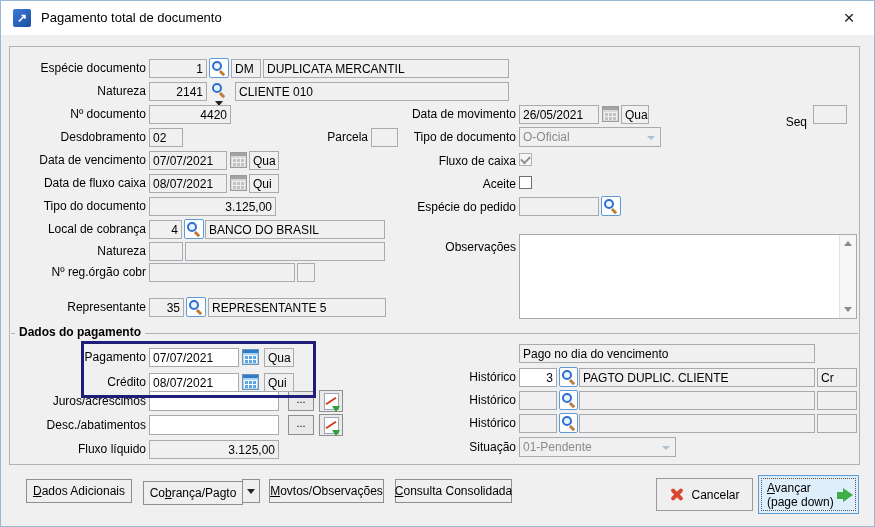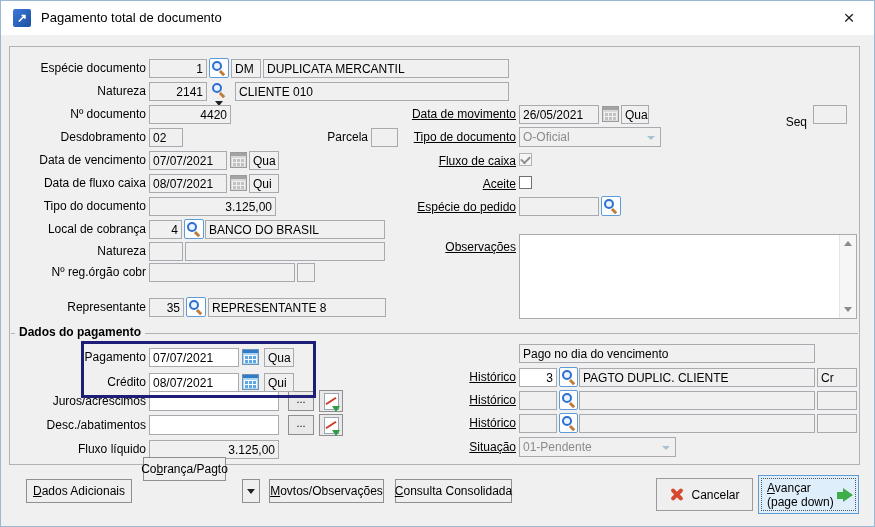--- a/index.html
+++ b/index.html
@@ -7,21 +7,21 @@
   .titlebar{position:absolute;left:0;top:0;width:100%;height:34px;background:#ffffff;}
   .appicon{position:absolute;left:12px;top:8px;width:18px;height:18px;border-radius:2px;
     background:linear-gradient(135deg,#3a7ad9,#1b4fa0);color:#fff;font-size:12px;font-weight:bold;
     display:flex;align-items:center;justify-content:center;}
   .title{position:absolute;left:40px;top:9px;font-size:13px;color:#000;}
   .close{position:absolute;left:834px;top:4px;width:28px;height:26px;display:flex;align-items:center;justify-content:center;
     font-size:19px;color:#222;cursor:default;}
   .panel{position:absolute;left:8px;top:45px;width:851px;height:419px;border:1px solid #b2b2b6;box-sizing:border-box;}
   .lbl{position:absolute;font-size:12px;line-height:19px;color:#000;text-align:right;white-space:nowrap;}
   .lblL{left:10px;width:135px;}
-  .lblR{left:385px;width:130px;text-decoration:underline;}
+  .lblR{left:385px;width:130px;}
   .fld{position:absolute;box-sizing:border-box;height:19px;border:1px solid #a7abb0;background:#f0f0f0;
     font-size:12px;line-height:16px;padding:1px 3px 0 3px;color:#000;white-space:nowrap;overflow:hidden;}
   .white{background:#ffffff;}
   .num{text-align:right;}
   .day{width:30px;}
   .combo{height:20px;padding-right:18px;color:#8b8b8b;}
   .chev{position:absolute;right:5px;top:8px;width:0;height:0;border-left:4px solid transparent;border-right:4px solid transparent;border-top:4px solid #a9c2d2;}
   .magbtn{position:absolute;box-sizing:border-box;width:20px;height:20px;border:1px solid #5f9bd6;border-radius:2px;
     background:#fdfeff;display:flex;align-items:center;justify-content:center;}
   .magbtn.sm{width:19px;height:20px;}
@@ -138,21 +138,21 @@
 
   <div class="lbl lblL" style="top:262px">Nº reg.órgão cobr</div>
   <div class="fld" style="left:148px;top:262px;width:146px"></div>
   <div class="fld" style="left:296px;top:262px;width:18px"></div>
 
   <div class="lbl lblL" style="top:297px">Representante</div>
   <div class="fld num" style="left:148px;top:297px;width:35px">35</div>
   <div class="magbtn" style="left:185px;top:296px">
       <span class="mag"></span>
     </div>
-  <div class="fld" style="left:207px;top:297px;width:178px">REPRESENTANTE 8</div>
+  <div class="fld" style="left:207px;top:297px;width:178px">REPRESENTANTE 5</div>
 
   <div class="lbl lblR" style="top:104px">Data de movimento</div>
   <div class="fld" style="left:518px;top:104px;width:80px">26/05/2021</div>
   <div class="cal gray" style="left:601px;top:105px"></div>
   <div class="fld day" style="left:620px;top:104px;width:28px">Qua</div>
   <div class="lbl" style="left:760px;top:112px;width:46px">Seq</div>
   <div class="fld" style="left:812px;top:104px;width:34px"></div>
 
   <div class="lbl lblR" style="top:127px">Tipo de documento</div>
   <div class="fld combo" style="left:518px;top:126px;width:142px"><span>O-Oficial</span><span class="chev"></span></div>
@@ -234,21 +234,21 @@
     </div>
   <div class="fld" style="left:578px;top:413px;width:236px"></div>
   <div class="fld" style="left:816px;top:413px;width:40px"></div>
 
   <div class="lbl lblR" style="top:437px">Situação</div>
   <div class="fld combo" style="left:518px;top:436px;width:157px"><span>01-Pendente</span><span class="chev"></span></div>
 
   <div class="btn" style="left:25px;top:478px;width:106px">
       <span><u>D</u>ados Adicionais</span>
     </div>
-  <div class="btn" style="left:142px;top:456px;width:83px">
+  <div class="btn" style="left:142px;top:480px;width:100px">
       <span>Co<u>b</u>rança/Pagto</span>
     </div>
   <div class="btn" style="left:241px;top:478px;width:18px">
       <span class="tri" style="position:static"></span>
     </div>
   <div class="btn" style="left:394px;top:478px;width:117px">
       <span><u>C</u>onsulta Consolidada</span>
     </div>
   <div class="btn" style="left:268px;top:478px;width:115px">
       <span><u>M</u>ovtos/Observações</span>

